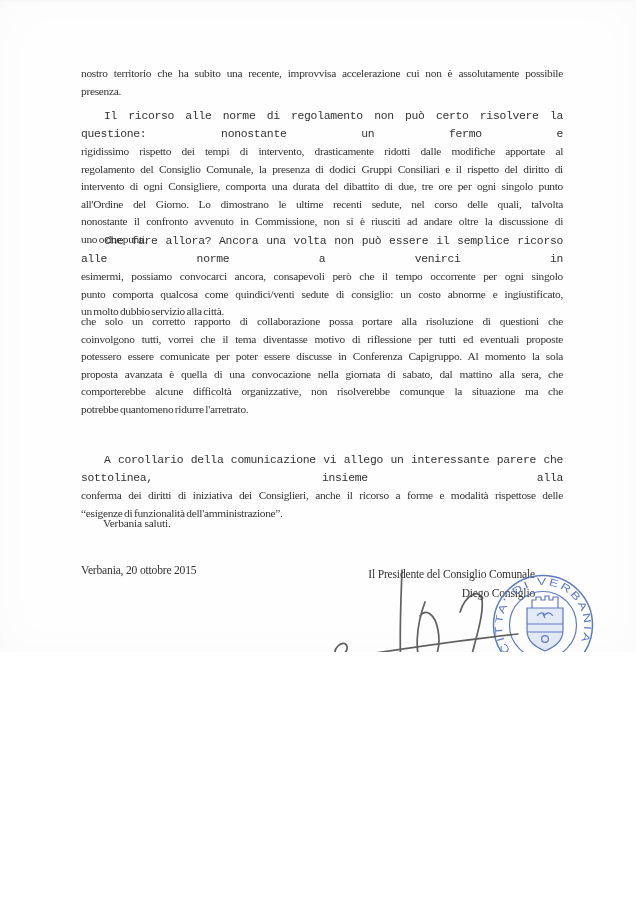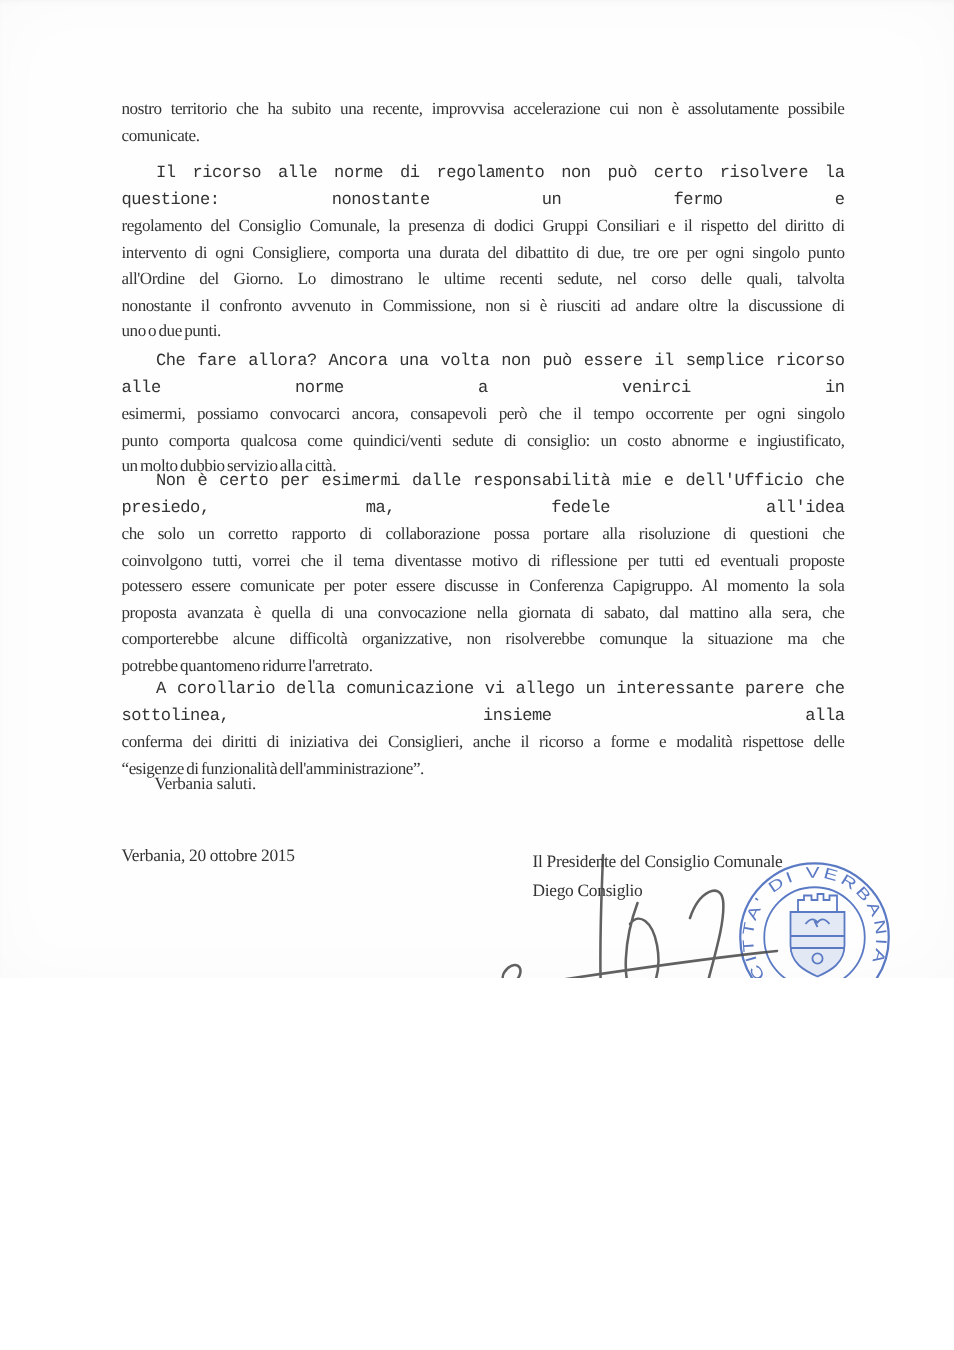--- a/index.html
+++ b/index.html
@@ -12,54 +12,54 @@
   .para{position:absolute;left:0;width:482px;}
   .p0{top:65px}.p1{top:108px}.p2{top:233px}.p3{top:313px}.p4{top:452px}
   .tline{
     font-size:11.4px;line-height:17.5px;letter-spacing:-0.3px;word-spacing:-1px;
     text-align:justify;text-align-last:justify;
   }
   .tline.last{text-align-last:left;}
   .tline.ind{text-indent:23px;font-family:Liberation Mono, monospace;}
   .closing{position:absolute;left:103px;top:517px;font-size:11.4px;letter-spacing:-0.2px;}
   .dateline{position:absolute;left:81px;top:564px;font-size:11.6px;letter-spacing:-0.2px;}
-  .president{position:absolute;left:355px;top:566px;width:180px;text-align:left;
+  .president{position:absolute;left:355px;top:566px;width:180px;text-align:right;
     font-size:11.6px;line-height:18.5px;letter-spacing:-0.2px;}
   .sig-svg{position:absolute;left:330px;top:560px;z-index:3;}
   .stamp-svg{position:absolute;left:488px;top:570px;z-index:2;opacity:0.92;}
   .watermark{position:absolute;left:2px;top:879px;font-family:"Liberation Sans",sans-serif;
     font-size:26px;font-weight:400;color:#3b82f6;letter-spacing:0.6px;}
   :root{--stamp-color:#4e6fc0;--ink-color:#474747;}
 </style>
 </head>
 <body>
 
 <div class="page">
 
   <div class="letter-body">
       <div class="para p0">
         <div class="tline">nostro territorio che ha subito una recente, improvvisa accelerazione cui non è assolutamente possibile</div>
-        <div class="tline last">comunicate.</div>
+        <div class="tline last">presenza.</div>
       </div>
       <div class="para p1">
         <div class="tline ind">Il ricorso alle norme di regolamento non può certo risolvere la questione: nonostante un fermo e</div>
+        <div class="tline">rigidissimo rispetto dei tempi di intervento, drasticamente ridotti dalle modifiche apportate al</div>
         <div class="tline">regolamento del Consiglio Comunale, la presenza di dodici Gruppi Consiliari e il rispetto del diritto di</div>
         <div class="tline">intervento di ogni Consigliere, comporta una durata del dibattito di due, tre ore per ogni singolo punto</div>
         <div class="tline">all'Ordine del Giorno. Lo dimostrano le ultime recenti sedute, nel corso delle quali, talvolta</div>
         <div class="tline">nonostante il confronto avvenuto in Commissione, non si è riusciti ad andare oltre la discussione di</div>
         <div class="tline last">uno o due punti.</div>
       </div>
       <div class="para p2">
         <div class="tline ind">Che fare allora? Ancora una volta non può essere il semplice ricorso alle norme a venirci in</div>
         <div class="tline">esimermi, possiamo convocarci ancora, consapevoli però che il tempo occorrente per ogni singolo</div>
         <div class="tline">punto comporta qualcosa come quindici/venti sedute di consiglio: un costo abnorme e ingiustificato,</div>
         <div class="tline last">un molto dubbio servizio alla città.</div>
       </div>
       <div class="para p3">
-        <div class="tline ind">Non è certo per esimermi dalle responsabilità mie e dell'Ufficio che presiedo, ma, fedele all'idea</div>
         <div class="tline">che solo un corretto rapporto di collaborazione possa portare alla risoluzione di questioni che</div>
         <div class="tline">coinvolgono tutti, vorrei che il tema diventasse motivo di riflessione per tutti ed eventuali proposte</div>
         <div class="tline">potessero essere comunicate per poter essere discusse in Conferenza Capigruppo. Al momento la sola</div>
         <div class="tline">proposta avanzata è quella di una convocazione nella giornata di sabato, dal mattino alla sera, che</div>
         <div class="tline">comporterebbe alcune difficoltà organizzative, non risolverebbe comunque la situazione ma che</div>
         <div class="tline last">potrebbe quantomeno ridurre l'arretrato.</div>
       </div>
       <div class="para p4">
         <div class="tline ind">A corollario della comunicazione vi allego un interessante parere che sottolinea, insieme alla</div>
         <div class="tline">conferma dei diritti di iniziativa dei Consiglieri, anche il ricorso a forme e modalità rispettose delle</div>

